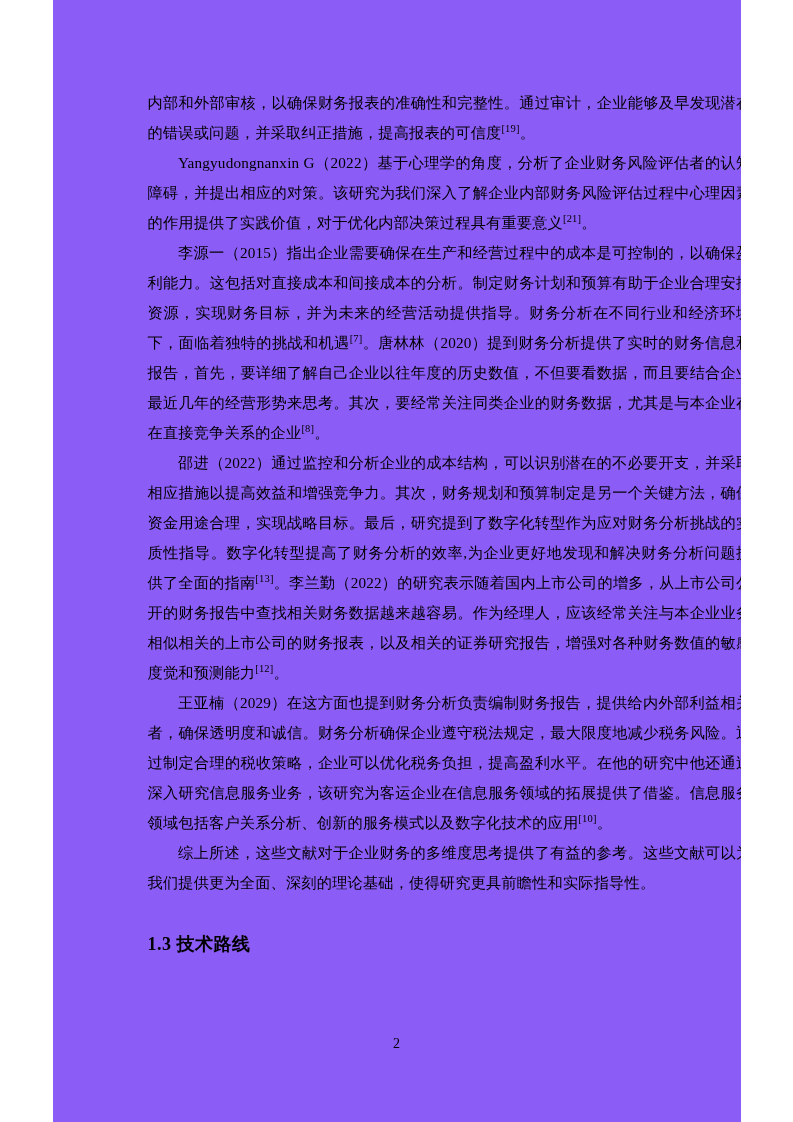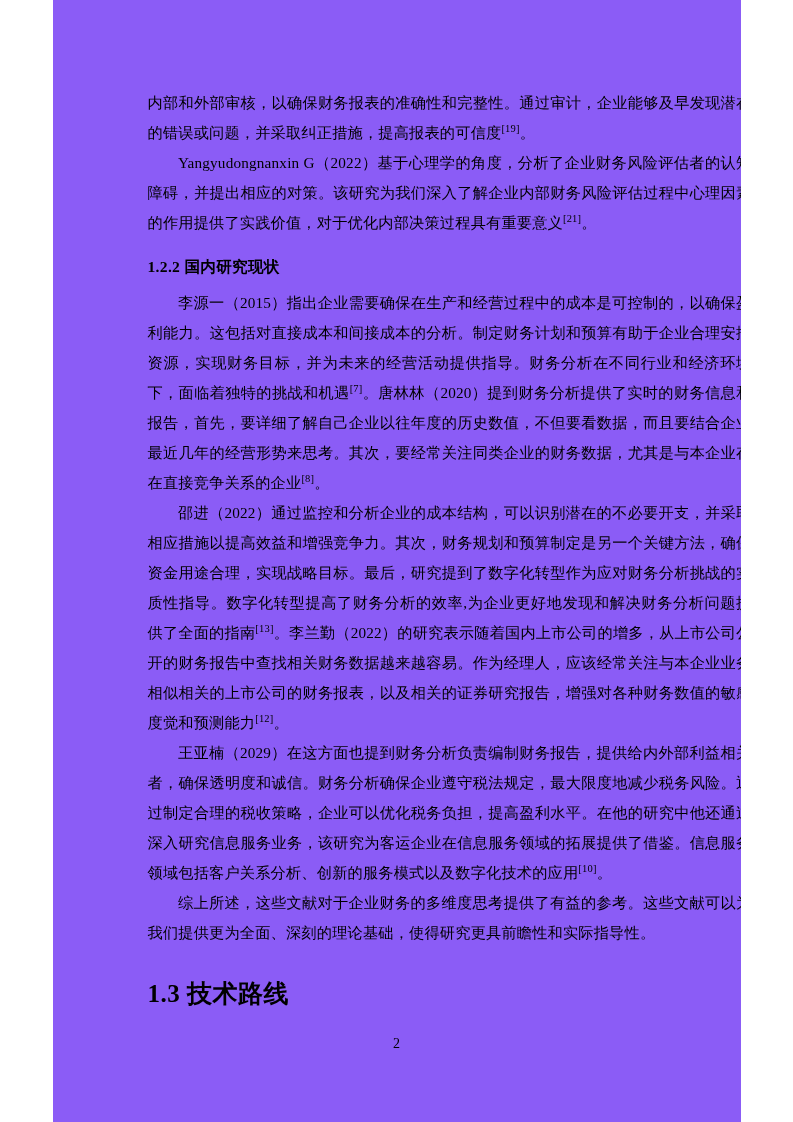--- a/index.html
+++ b/index.html
@@ -41,21 +41,21 @@
   h3.heading-3 {
     margin: 14px 0 6px 0;
     font-size: 15.6px;
     line-height: 30px;
     font-weight: bold;
     text-indent: 0;
     letter-spacing: 0.3px;
   }
   h2.heading-2 {
     margin: 30px 0 8px 0;
-    font-size: 25px;
+    font-size: 18px;
     line-height: 32px;
     font-weight: bold;
     text-indent: 0;
     letter-spacing: 0.5px;
   }
   .sup {
     font-size: 10.5px;
     vertical-align: super;
     line-height: 0;
   }
@@ -72,21 +72,20 @@
 </head>
 <body>
 
 <div class="page">
   <div class="content">
 
     <p class="body-text no-indent"><span>内部和外部审核，以确保财务报表的准确性和完整性。通过审计，企业能够及早发现潜在的错误或问题，并采取纠正措施，提高报表的可信度</span><span class="sup">[19]</span><span>。</span></p>
 
     <p class="body-text"><span>Yangyudongnanxin G（2022）基于心理学的角度，分析了企业财务风险评估者的认知障碍，并提出相应的对策。该研究为我们深入了解企业内部财务风险评估过程中心理因素的作用提供了实践价值，对于优化内部决策过程具有重要意义</span><span class="sup">[21]</span><span>。</span></p>
 
-    <h3 class="heading-3">1.2.2 国内研究现状</h3>
 
     <p class="body-text"><span>李源一（2015）指出企业需要确保在生产和经营过程中的成本是可控制的，以确保盈利能力。这包括对直接成本和间接成本的分析。制定财务计划和预算有助于企业合理安排资源，实现财务目标，并为未来的经营活动提供指导。财务分析在不同行业和经济环境下，面临着独特的挑战和机遇</span><span class="sup">[7]</span><span>。唐林林（2020）提到财务分析提供了实时的财务信息和报告，首先，要详细了解自己企业以往年度的历史数值，不但要看数据，而且要结合企业最近几年的经营形势来思考。其次，要经常关注同类企业的财务数据，尤其是与本企业存在直接竞争关系的企业</span><span class="sup">[8]</span><span>。</span></p>
 
     <p class="body-text"><span>邵进（2022）通过监控和分析企业的成本结构，可以识别潜在的不必要开支，并采取相应措施以提高效益和增强竞争力。其次，财务规划和预算制定是另一个关键方法，确保资金用途合理，实现战略目标。最后，研究提到了数字化转型作为应对财务分析挑战的实质性指导。数字化转型提高了财务分析的效率,为企业更好地发现和解决财务分析问题提供了全面的指南</span><span class="sup">[13]</span><span>。李兰勤（2022）的研究表示随着国内上市公司的增多，从上市公司公开的财务报告中查找相关财务数据越来越容易。作为经理人，应该经常关注与本企业业务相似相关的上市公司的财务报表，以及相关的证券研究报告，增强对各种财务数值的敏感度觉和预测能力</span><span class="sup">[12]</span><span>。</span></p>
 
     <p class="body-text"><span>王亚楠（2029）在这方面也提到财务分析负责编制财务报告，提供给内外部利益相关者，确保透明度和诚信。财务分析确保企业遵守税法规定，最大限度地减少税务风险。通过制定合理的税收策略，企业可以优化税务负担，提高盈利水平。在他的研究中他还通过深入研究信息服务业务，该研究为客运企业在信息服务领域的拓展提供了借鉴。信息服务领域包括客户关系分析、创新的服务模式以及数字化技术的应用</span><span class="sup">[10]</span><span>。</span></p>
 
     <p class="body-text"><span>综上所述，这些文献对于企业财务的多维度思考提供了有益的参考。这些文献可以为我们提供更为全面、深刻的理论基础，使得研究更具前瞻性和实际指导性。</span></p>
 
     <h2 class="heading-2">1.3  技术路线</h2>

